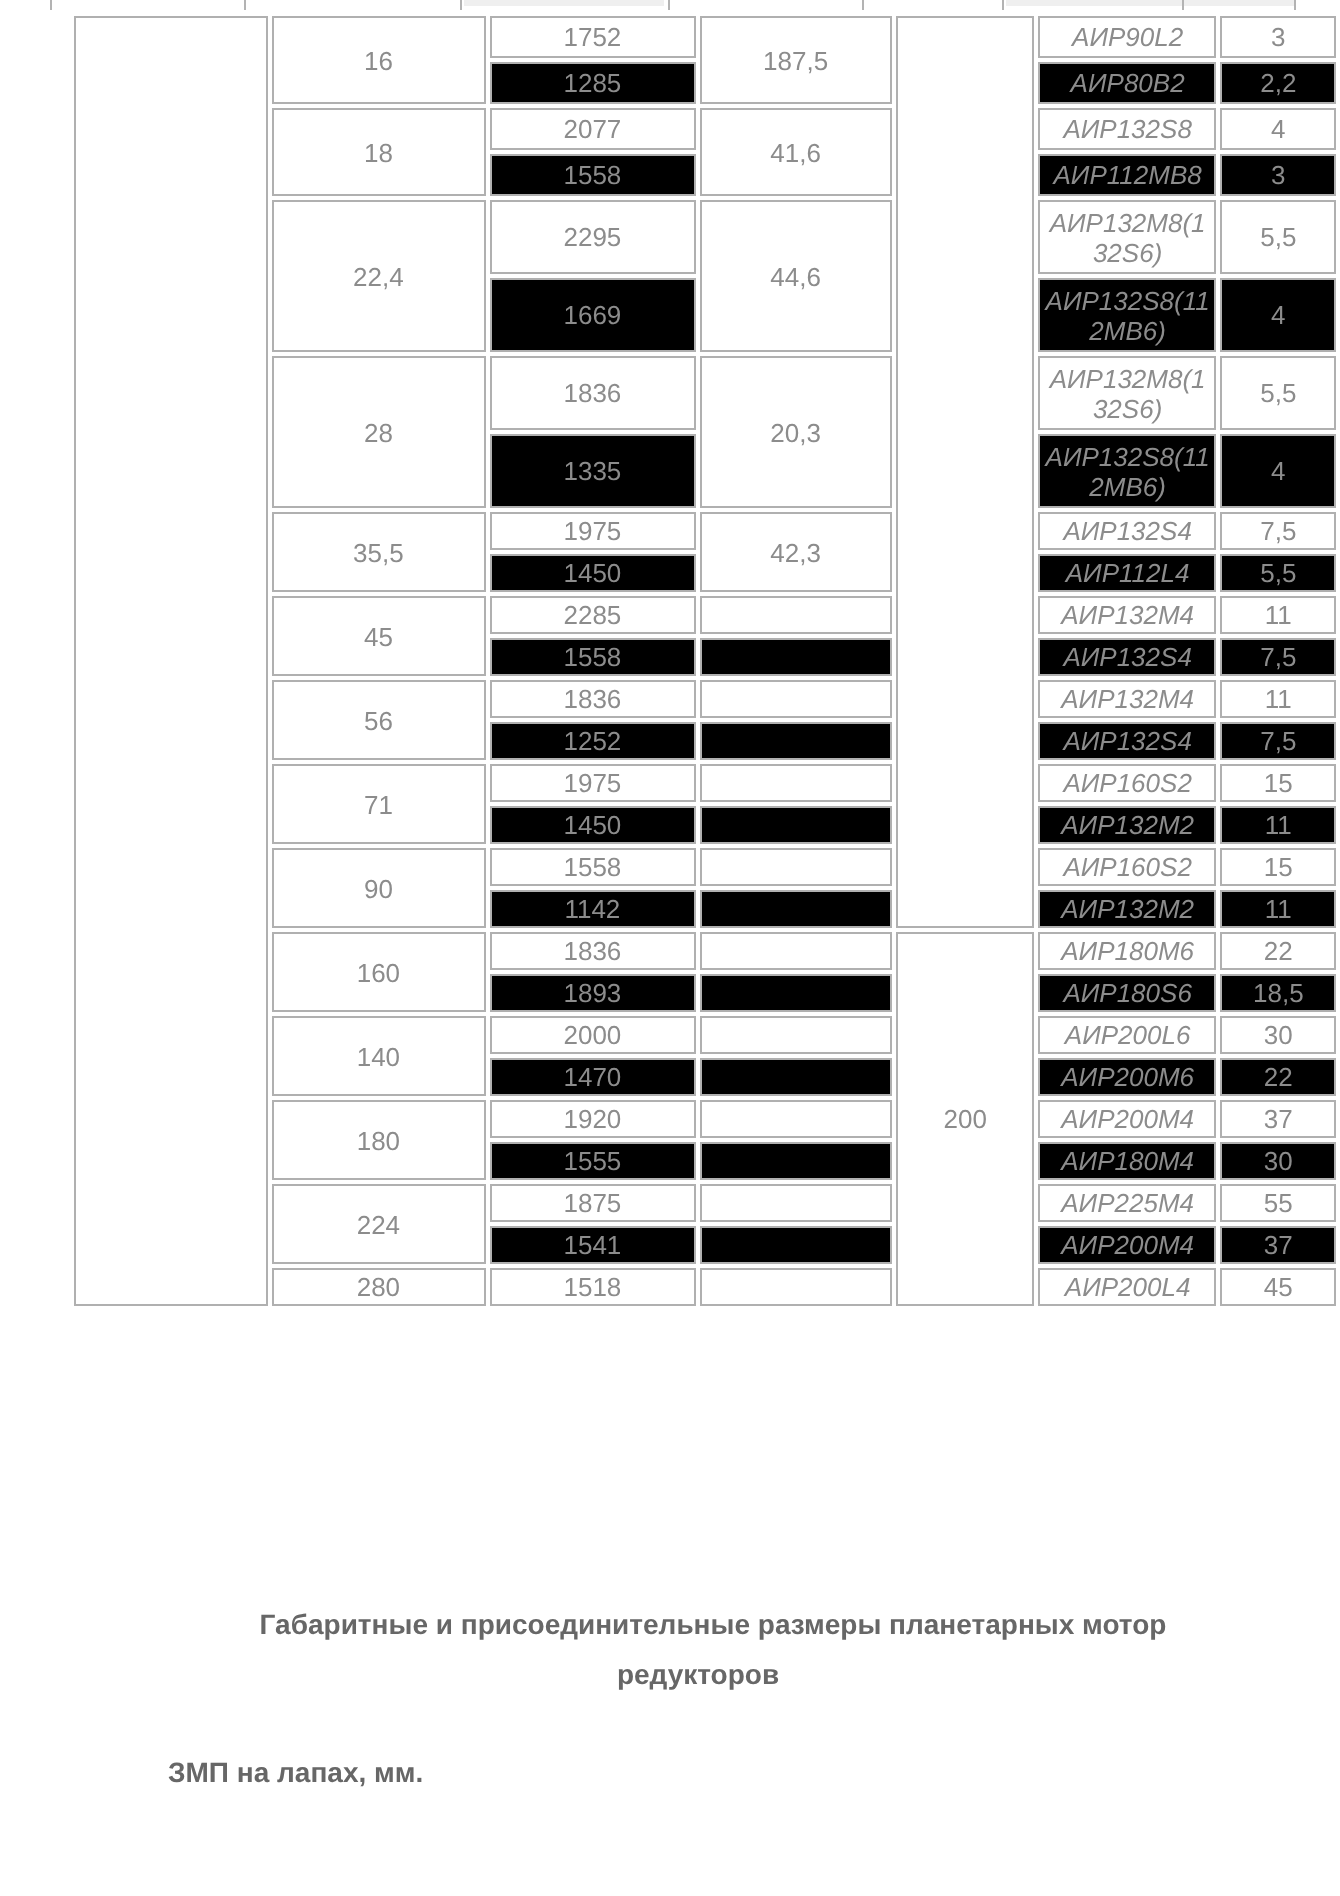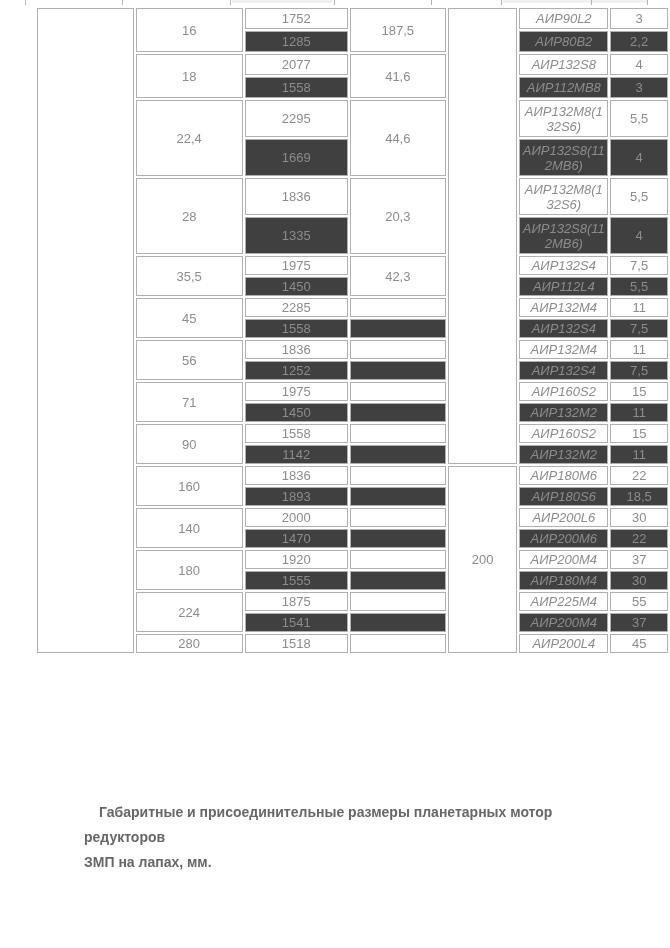--- a/index.html
+++ b/index.html
@@ -40,37 +40,37 @@
     box-sizing: border-box;
     border: 1px solid #b0b0b0;
     background: #ffffff;
     color: #8c8c8c;
     font-size: 13px;
     text-align: center;
     vertical-align: middle;
     padding: 0 2px;
     overflow: hidden;
   }
-  table.spec td.g { background: #404040; }
+  table.spec td.g { background: #000000; }
   table.spec td.m { word-break: break-all; line-height: 15px; font-style: italic; }
   tr.ra { height: 21px; }
   tr.rt { height: 37px; }
   tr.rb { height: 19px; }
   .caption {
     position: absolute;
     left: 84px;
     top: 786px;
     width: 530px;
     font-size: 14px;
     line-height: 25px;
     font-weight: bold;
     color: #676767;
   }
-  .caption .l1 { display: block; text-indent: 15px; }
-  .caption .l2 { display: block; }
+  .caption .l1 { display: block; text-indent: 15px; text-align: center; }
+  .caption .l2 { display: block; margin-top: 24px; }
 </style>
 </head>
 <body>
 
 <div class="smudge" style="left:232px;width:100px;"></div>
 <div class="smudge" style="left:503px;width:144px;"></div>
 <div class="tick" style="left:25px;"></div>
 <div class="tick" style="left:122px;"></div>
 <div class="tick" style="left:230px;"></div>
 <div class="tick" style="left:334px;"></div>

